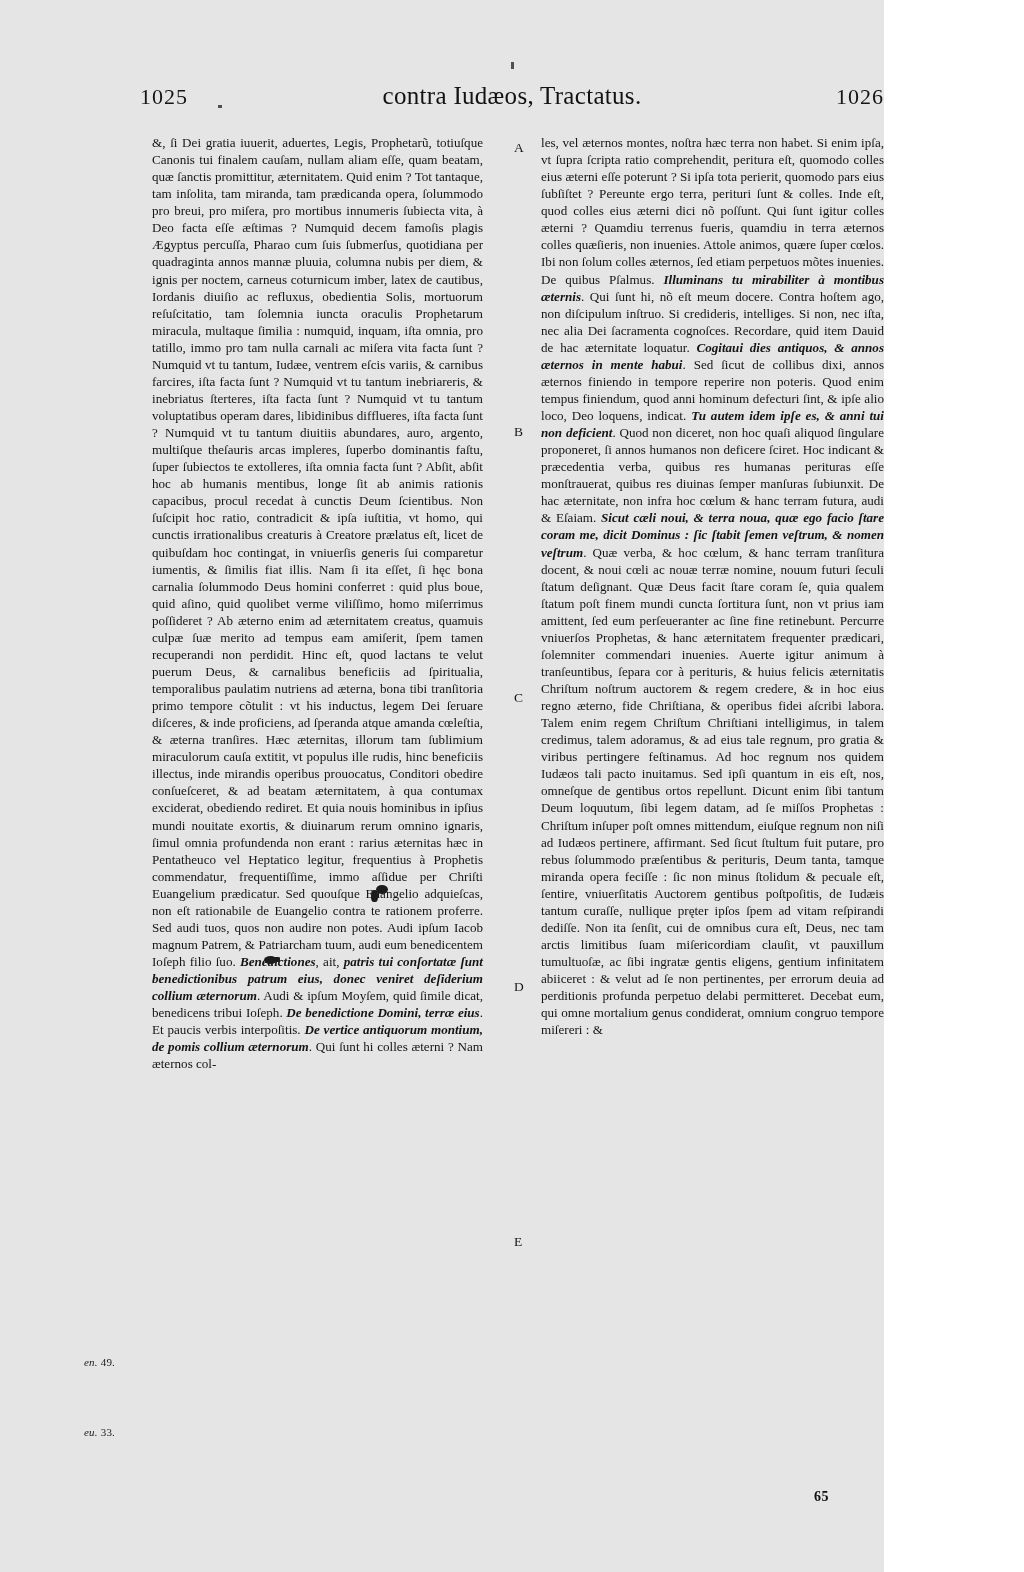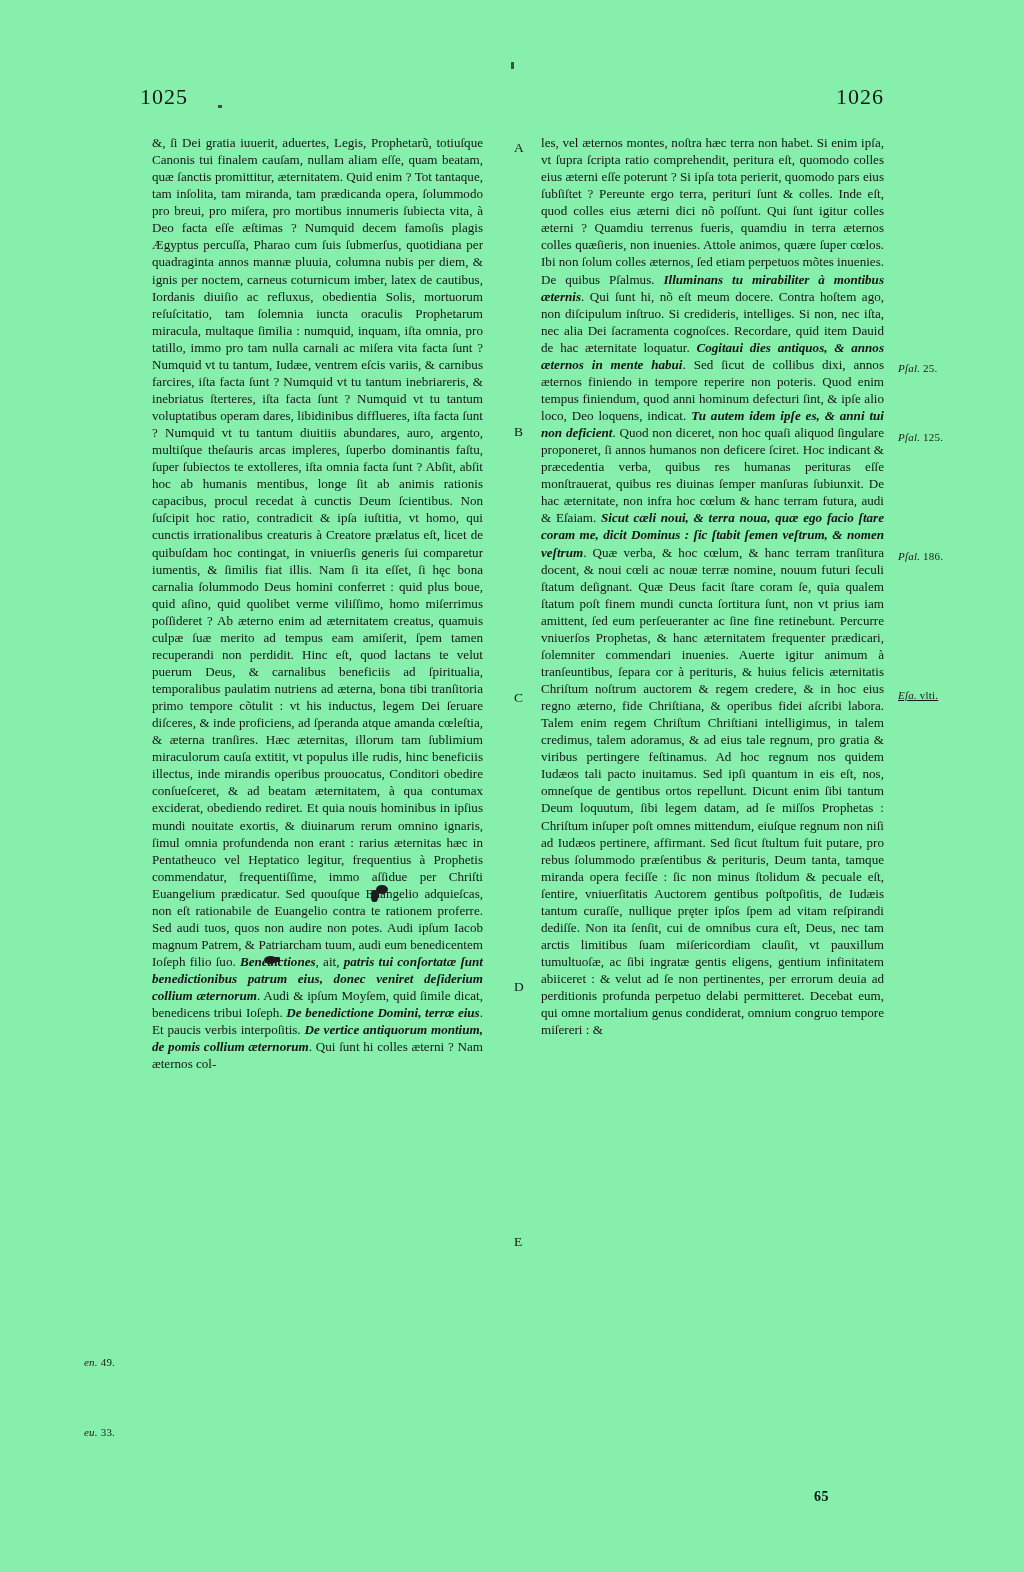--- a/index.html
+++ b/index.html
@@ -6,23 +6,23 @@
     margin: 0;
     padding: 0;
     background: #ffffff;
   }
   body {
     font-family: "Liberation Serif", "DejaVu Serif", serif;
     color: #111111;
   }
   #page {
     position: relative;
-    width: 1024px;
+    width: 884px;
     height: 1572px;
-    background: #86efac;
+    background: #e5e5e5;
     overflow: hidden;
   }
 
   
   #running-head {
     position: absolute;
     left: 140px;
     top: 84px;
     width: 744px;
     height: 34px;
@@ -126,20 +126,21 @@
 </style>
 </head>
 <body>
 
 <div id="page">
 
   <div id="running-head">
     <span class="speck" style="left:371px; top:-22px;"></span>
     <span class="speck" style="left:78px; top:21px; width:4px; height:3px;"></span>
     <span class="folio left">1025</span>
+    <span id="head-title">contra Iudæos, Tractatus.</span>
     <span class="folio right">1026</span>
   </div>
 
   <div id="columns">
 
     <div class="col" id="col-left">
       <p><span>&amp;, ſi Dei gratia iuuerit, aduertes, Legis, Prophetarũ, totiuſque Canonis tui finalem cauſam, nullam aliam eſſe, quam beatam, quæ ſanctis promittitur, æternitatem. Quid enim ? Tot tantaque, tam inſolita, tam miranda, tam prædicanda opera, ſolummodo pro breui, pro miſera, pro mortibus innumeris ſubiecta vita, à Deo facta eſſe æſtimas ? Numquid decem famoſis plagis Ægyptus percuſſa, Pharao cum ſuis ſubmerſus, quotidiana per quadraginta annos mannæ pluuia, columna nubis per diem, &amp; ignis per noctem, carneus coturnicum imber, latex de cautibus, Iordanis diuiſio ac refluxus, obedientia Solis, mortuorum reſuſcitatio, tam ſolemnia iuncta oraculis Prophetarum miracula, multaque ſimilia : numquid, inquam, iſta omnia, pro tatillo, immo pro tam nulla carnali ac miſera vita facta ſunt ? Numquid vt tu tantum, Iudæe, ventrem eſcis variis, &amp; carnibus farcires, iſta facta ſunt ? Numquid vt tu tantum inebriareris, &amp; inebriatus ſterteres, iſta facta ſunt ? Numquid vt tu tantum voluptatibus operam dares, libidinibus difflueres, iſta facta ſunt ? Numquid vt tu tantum diuitiis abundares, auro, argento, multiſque theſauris arcas impleres, ſuperbo dominantis faſtu, ſuper ſubiectos te extolleres, iſta omnia facta ſunt ? Abſit, abſit hoc ab humanis mentibus, longe ſit ab animis rationis capacibus, procul recedat à cunctis Deum ſcientibus. Non ſuſcipit hoc ratio, contradicit &amp; ipſa iuſtitia, vt homo, qui cunctis irrationalibus creaturis à Creatore prælatus eſt, licet de quibuſdam hoc contingat, in vniuerſis generis ſui comparetur iumentis, &amp; ſimilis fiat illis. Nam ſi ita eſſet, ſi hęc bona carnalia ſolummodo Deus homini conferret : quid plus boue, quid aſino, quid quolibet verme viliſſimo, homo miſerrimus poſſideret ? Ab æterno enim ad æternitatem creatus, quamuis culpæ ſuæ merito ad tempus eam amiſerit, ſpem tamen recuperandi non perdidit. Hinc eſt, quod lactans te velut puerum Deus, &amp; carnalibus beneficiis ad ſpiritualia, temporalibus paulatim nutriens ad æterna, bona tibi tranſitoria primo tempore cõtulit : vt his inductus, legem Dei ſeruare diſceres, &amp; inde proficiens, ad ſperanda atque amanda cœleſtia, &amp; æterna tranſires. Hæc æternitas, illorum tam ſublimium miraculorum cauſa extitit, vt populus ille rudis, hinc beneficiis illectus, inde mirandis operibus prouocatus, Conditori obedire conſueſceret, &amp; ad beatam æternitatem, à qua contumax exciderat, obediendo rediret. Et quia nouis hominibus in ipſius mundi nouitate exortis, &amp; diuinarum rerum omnino ignaris, ſimul omnia profundenda non erant : rarius æternitas hæc in Pentatheuco vel Heptatico legitur, frequentius à Prophetis commendatur, frequentiſſime, immo aſſidue per Chriſti Euangelium prædicatur. Sed quouſque Euangelio adquieſcas, non eſt rationabile de Euangelio contra te rationem proferre. Sed audi tuos, quos non audire non potes. Audi ipſum Iacob magnum Patrem, &amp; Patriarcham tuum, audi eum benedicentem Ioſeph filio ſuo. </span><span class="it">Benedictiones</span><span>, ait, </span><span class="it">patris tui conſortatæ ſunt benedictionibus patrum eius, donec veniret deſiderium collium æternorum</span><span>. Audi &amp; ipſum Moyſem, quid ſimile dicat, benedicens tribui Ioſeph. </span><span class="it">De benedictione Domini, terræ eius</span><span>. Et paucis verbis interpoſitis. </span><span class="it">De vertice antiquorum montium, de pomis collium æternorum</span><span>. Qui ſunt hi colles æterni ? Nam æternos col-</span></p>
     </div>
 
     <div class="col" id="col-right">

